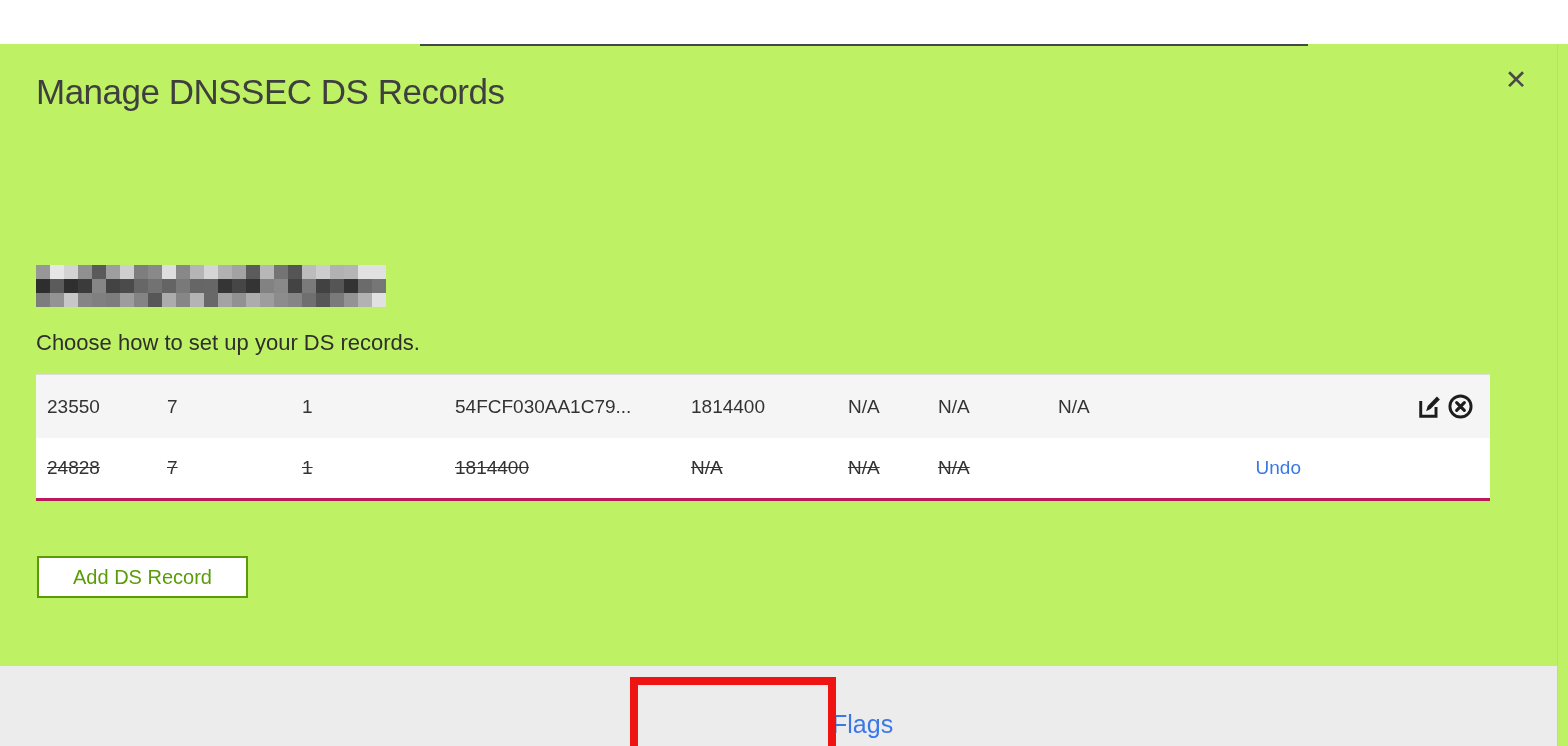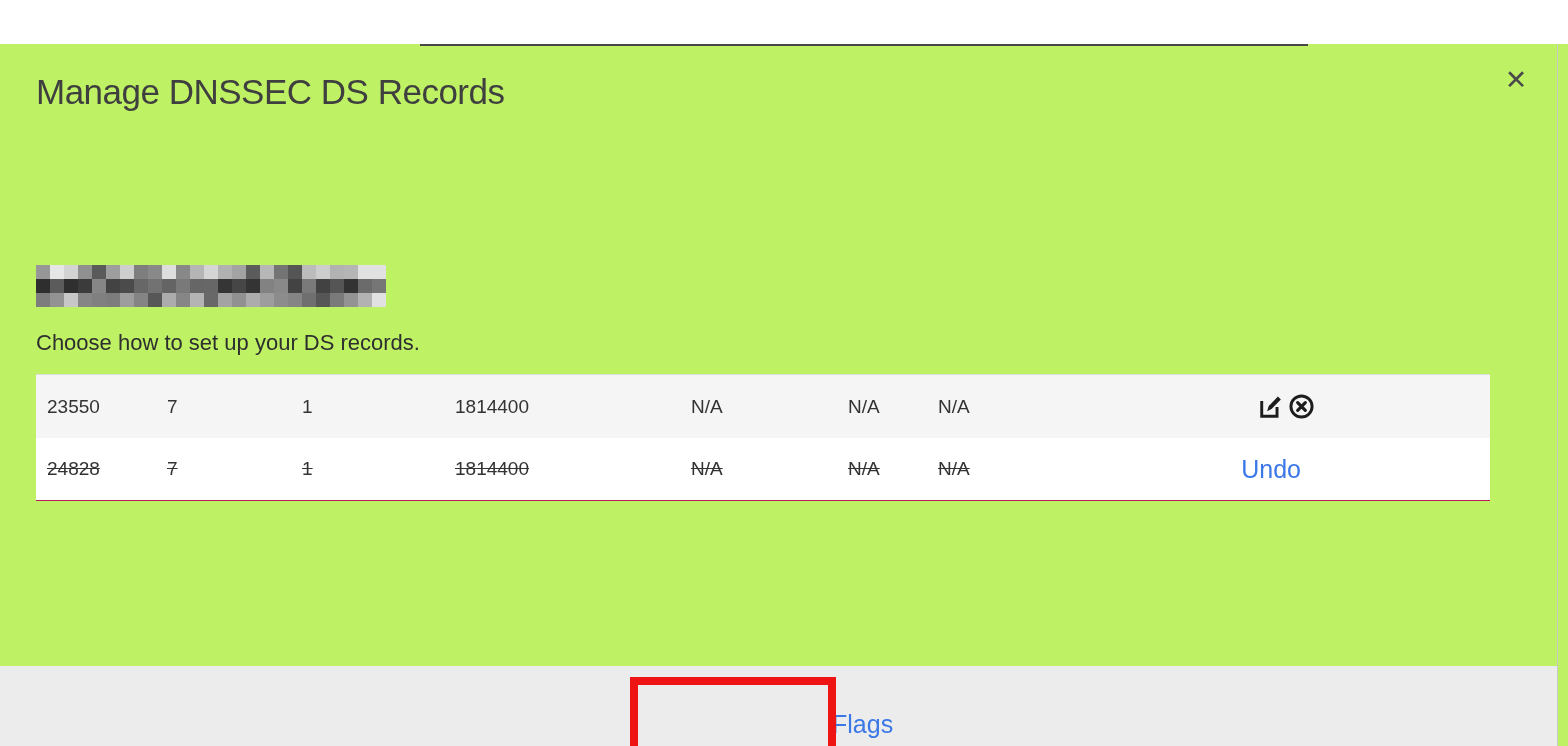--- a/index.html
+++ b/index.html
@@ -35,26 +35,26 @@
   .ds-table { position: absolute; left: 36px; top: 330px; width: 1454px; }
   .t-row {
     display: grid;
     grid-template-columns: 120px 135px 153px 236px 157px 90px 120px 164px 120px 1fr;
     align-items: center;
   }
   .t-row .cell { padding-left: 11px; font-size: 19px; white-space: nowrap; overflow: hidden; }
   .t-head { height: 44px; }
   .t-head .cell { color: #2e2e2e; }
   .row-active { height: 64px; background: #f5f5f5; border-top: 1px solid #dcdcdc; }
-  .row-deleted { height: 63px; background: #fff; border-bottom: 1px solid #be185d; }
+  .row-deleted { height: 63px; background: #fff; border-bottom: 3px solid #be185d; }
   .row-deleted .cell { text-decoration: line-through; }
   .cell-actions { display: flex; justify-content: flex-end; align-items: center; gap: 4px; padding-right: 16px; }
   .icon-btn { width: 27px; height: 27px; cursor: pointer; display: inline-flex; }
   .icon-btn svg { width: 27px; height: 27px; }
-  .undo-link { font-size: 25px; color: #3b78e7; text-decoration: none; cursor: pointer; padding-right: 14px; }
+  .undo-link { font-size: 19px; color: #3b78e7; text-decoration: none; cursor: pointer; padding-right: 14px; }
   .row-deleted .cell-actions { text-decoration: none; }
 
   .add-ds-btn {
     position: absolute; left: 37px; top: 512px; width: 211px; height: 42px;
     background: #fff; border: 2px solid #5a9c08; color: #5a9c08;
     font-size: 20px; font-family: "Liberation Sans", sans-serif; cursor: pointer;
   }
 
   .footer {
     position: absolute; left: 0; top: 622px; width: 1557px; height: 118px;
@@ -171,20 +171,21 @@
 
   <div class="subtitle">Choose how to set up your DS records.</div>
 
   <div class="ds-table">
 
 
     <div class="t-row row-active">
       <div class="cell">23550</div>
       <div class="cell">7</div>
       <div class="cell">1</div>
+      <div class="cell">54FCF030AA1C79...</div>
       <div class="cell">1814400</div>
       <div class="cell">N/A</div>
       <div class="cell">N/A</div>
       <div class="cell">N/A</div>
       <div class="cell"></div>
       <div class="cell cell-actions">
         <span class="icon-btn">
           <svg viewBox="0 0 24 24" fill="none">
             <path d="M4.2 7.2 L4.2 20.6 L17.8 20.6 L17.8 12.5" stroke="#1d1d1d" stroke-width="2.6" fill="none"></path>
             <path d="M9 16.2 L10.4 11.6 L18.6 3.2 L21.2 5.8 L12.9 14.2 Z" fill="#1d1d1d"></path>
@@ -208,20 +209,21 @@
       <div class="cell">N/A</div>
       <div class="cell">N/A</div>
       <div class="cell"></div>
       <div class="cell cell-actions">
         <a class="undo-link">Undo</a>
       </div>
     </div>
 
   </div>
 
+  <button class="add-ds-btn">Add DS Record</button>
 
   <div class="footer"></div>
 
   <div class="annotation-box"></div>
 
 
   <a class="cancel-link">Flags</a>
 
   <div class="bottom-strip"></div>
 

